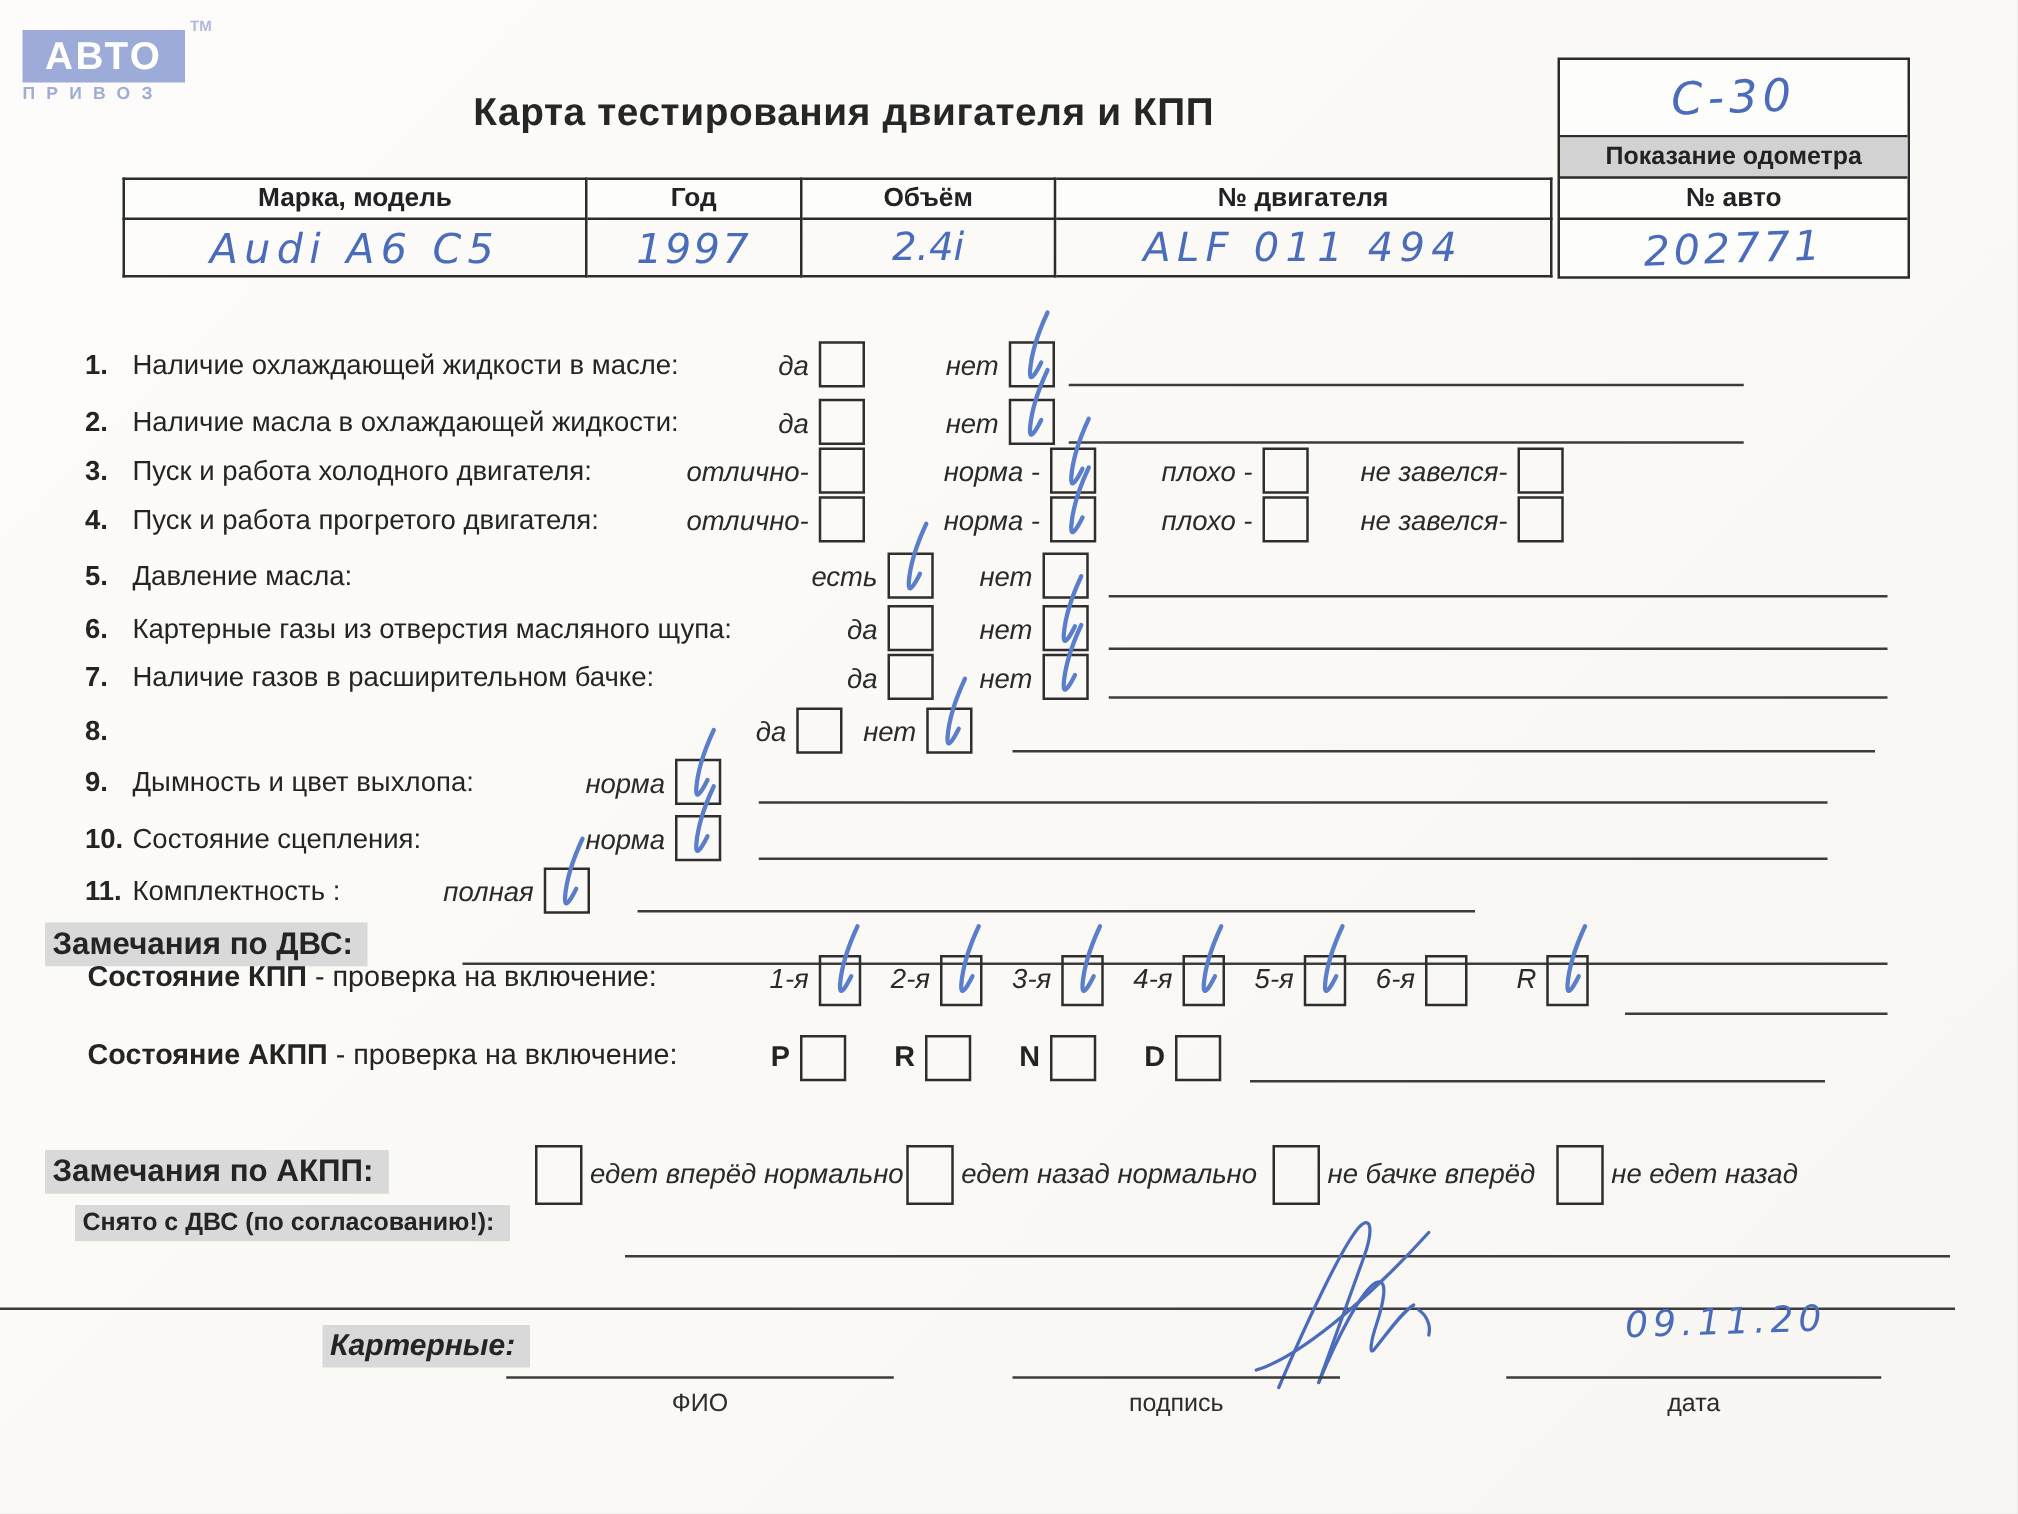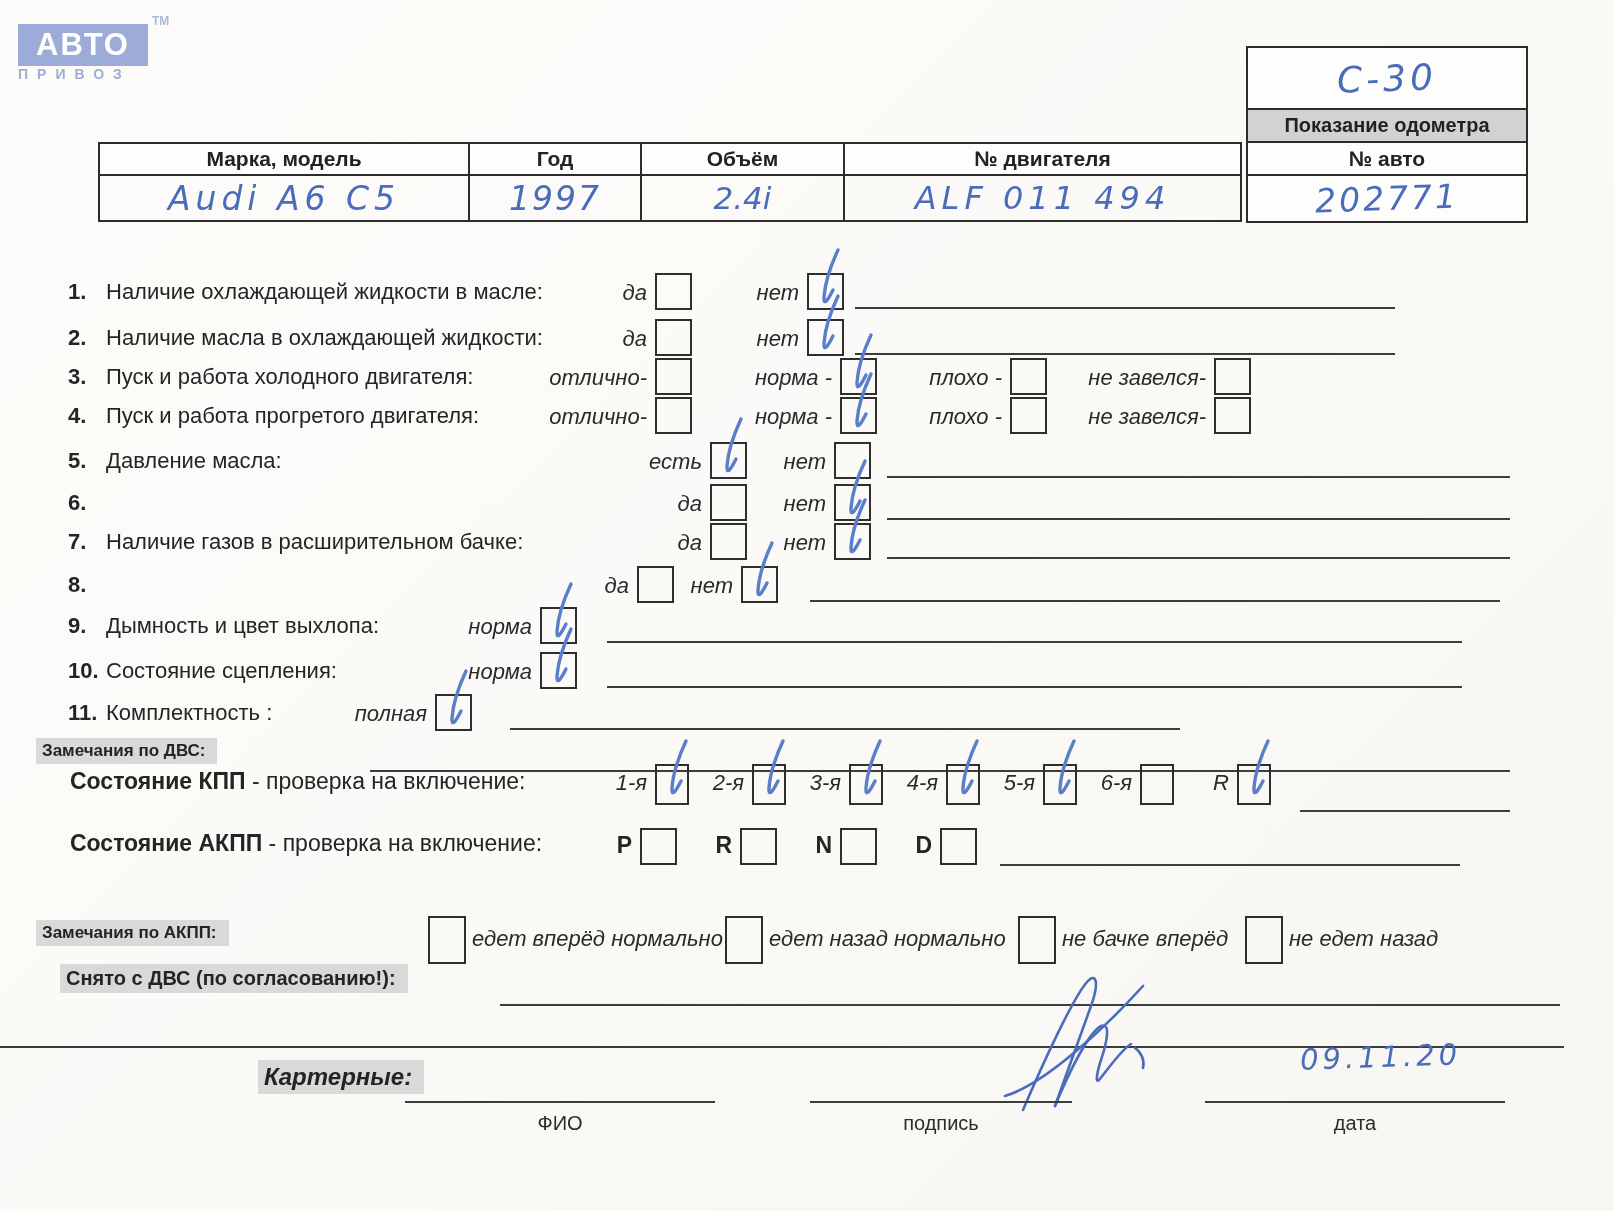--- a/index.html
+++ b/index.html
@@ -45,21 +45,21 @@
   .inum{position:absolute; left:68px; top:8px; width:38px; font-size:22px; font-weight:bold; color:#242424;}
   .ilabel{position:absolute; left:106px; top:8px; font-size:22px; color:#242424; white-space:nowrap;}
   .olabel{position:absolute; top:9px; font-size:22px; font-style:italic; color:#2a2a2a; white-space:nowrap;}
   .cbx{position:absolute; top:2px; width:33px; height:33px; border:2px solid #2e2e2e; background:transparent;}
   .tick{position:absolute; left:-3px; top:-30px; width:42px; height:72px; display:none; overflow:visible;}
   .cbx.checked .tick{display:block;}
   .tick path{fill:none; stroke:#5a7ec9; stroke-width:3.4; stroke-linecap:round;}
   .uline{position:absolute; border-bottom:2px solid #3c3c3c; height:0; top:36px;}
   
   .hl{background:#d9d9d9; padding:3px 12px 3px 6px;}
-  .sec-label{position:absolute; font-size:17px; font-weight:bold; color:#242424; white-space:nowrap;}
+  .sec-label{position:absolute; font-size:25px; font-weight:bold; color:#242424; white-space:nowrap;}
   .frow{position:absolute; left:0; width:1614px;}
   .flabel{position:absolute; left:70px; top:10px; font-size:23px; color:#242424; white-space:nowrap;}
   .flabel b{font-weight:bold;}
   .gear-lab{position:absolute; top:12px; font-size:22px; font-style:italic; color:#2a2a2a; white-space:nowrap;}
   .pos-lab{position:absolute; top:12px; font-size:23px; font-weight:bold; color:#242424; white-space:nowrap;}
   .gear-box{top:6px; width:30px; height:37px;}
   .akpp-box{width:34px; height:44px;}
   .akpp-lab{position:absolute; top:14px; font-size:22px; font-style:italic; color:#2a2a2a; white-space:nowrap;}
   .foot-line{position:absolute; border-bottom:2px solid #3c3c3c; height:0;}
   .foot-lab{position:absolute; font-size:20px; color:#2c2c2c; text-align:center;}
@@ -68,20 +68,21 @@
 </style>
 </head>
 <body>
 
 <div class="page">
 
   <div class="logo-box">АВТО</div>
   <div class="logo-tm">ТМ</div>
   <div class="logo-sub">ПРИВОЗ</div>
 
+  <div class="title">Карта тестирования двигателя  и КПП</div>
 
   <div class="car-box">
     <div class="cell cb-val1">
         <span class="hw hw-num">С-30</span>
       </div>
     <div class="cell cb-lab2">Показание одометра</div>
     <div class="cell cb-lab1">№ авто</div>
     <div class="cell cb-val2">
         <span class="hw hw-odo">202771</span>
       </div>
@@ -181,20 +182,21 @@
           <path d="M32 5 C25 20 19 38 18 52 C17.5 61 21.5 56 27 45"></path>
         </svg>
       </span>
     <span class="olabel" style="right:788px">нет</span>
     <span class="cbx" style="left:834px"></span>
     <span class="uline" style="left:887px; width:623px"></span>
   </div>
 
   <div class="item" style="top:482px">
     <span class="inum">6.</span>
+    <span class="ilabel">Картерные газы из отверстия масляного щупа:</span>
     <span class="olabel" style="right:912px">да</span>
     <span class="cbx" style="left:710px"></span>
     <span class="olabel" style="right:788px">нет</span>
     <span class="cbx checked" style="left:834px">
         <svg class="tick" viewBox="0 0 42 72">
           <path d="M32 5 C25 20 19 38 18 52 C17.5 61 21.5 56 27 45"></path>
         </svg>
       </span>
     <span class="uline" style="left:887px; width:623px"></span>
   </div>

